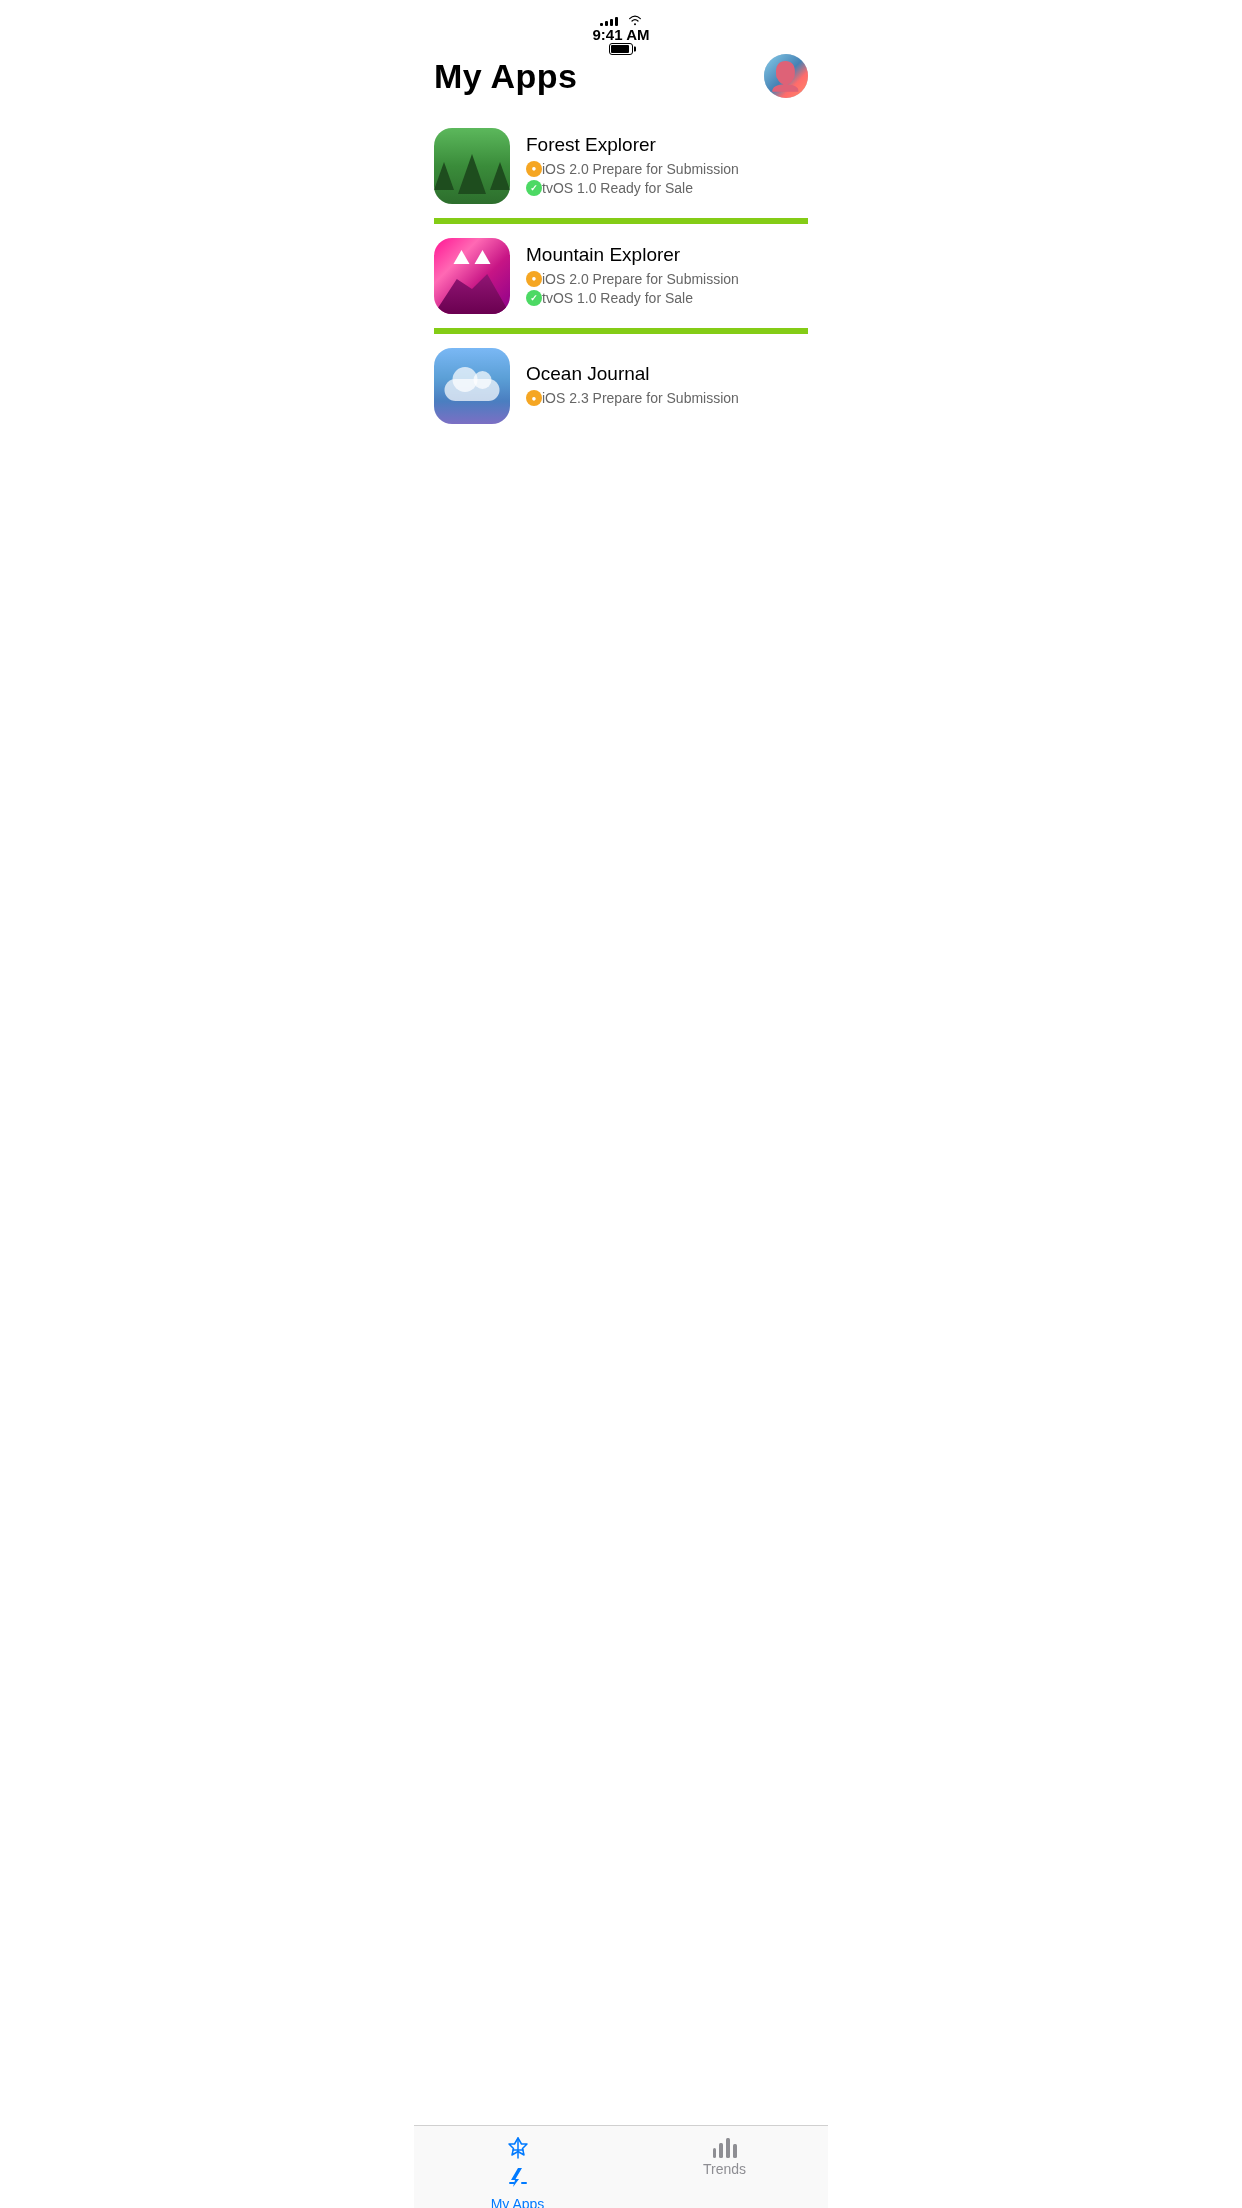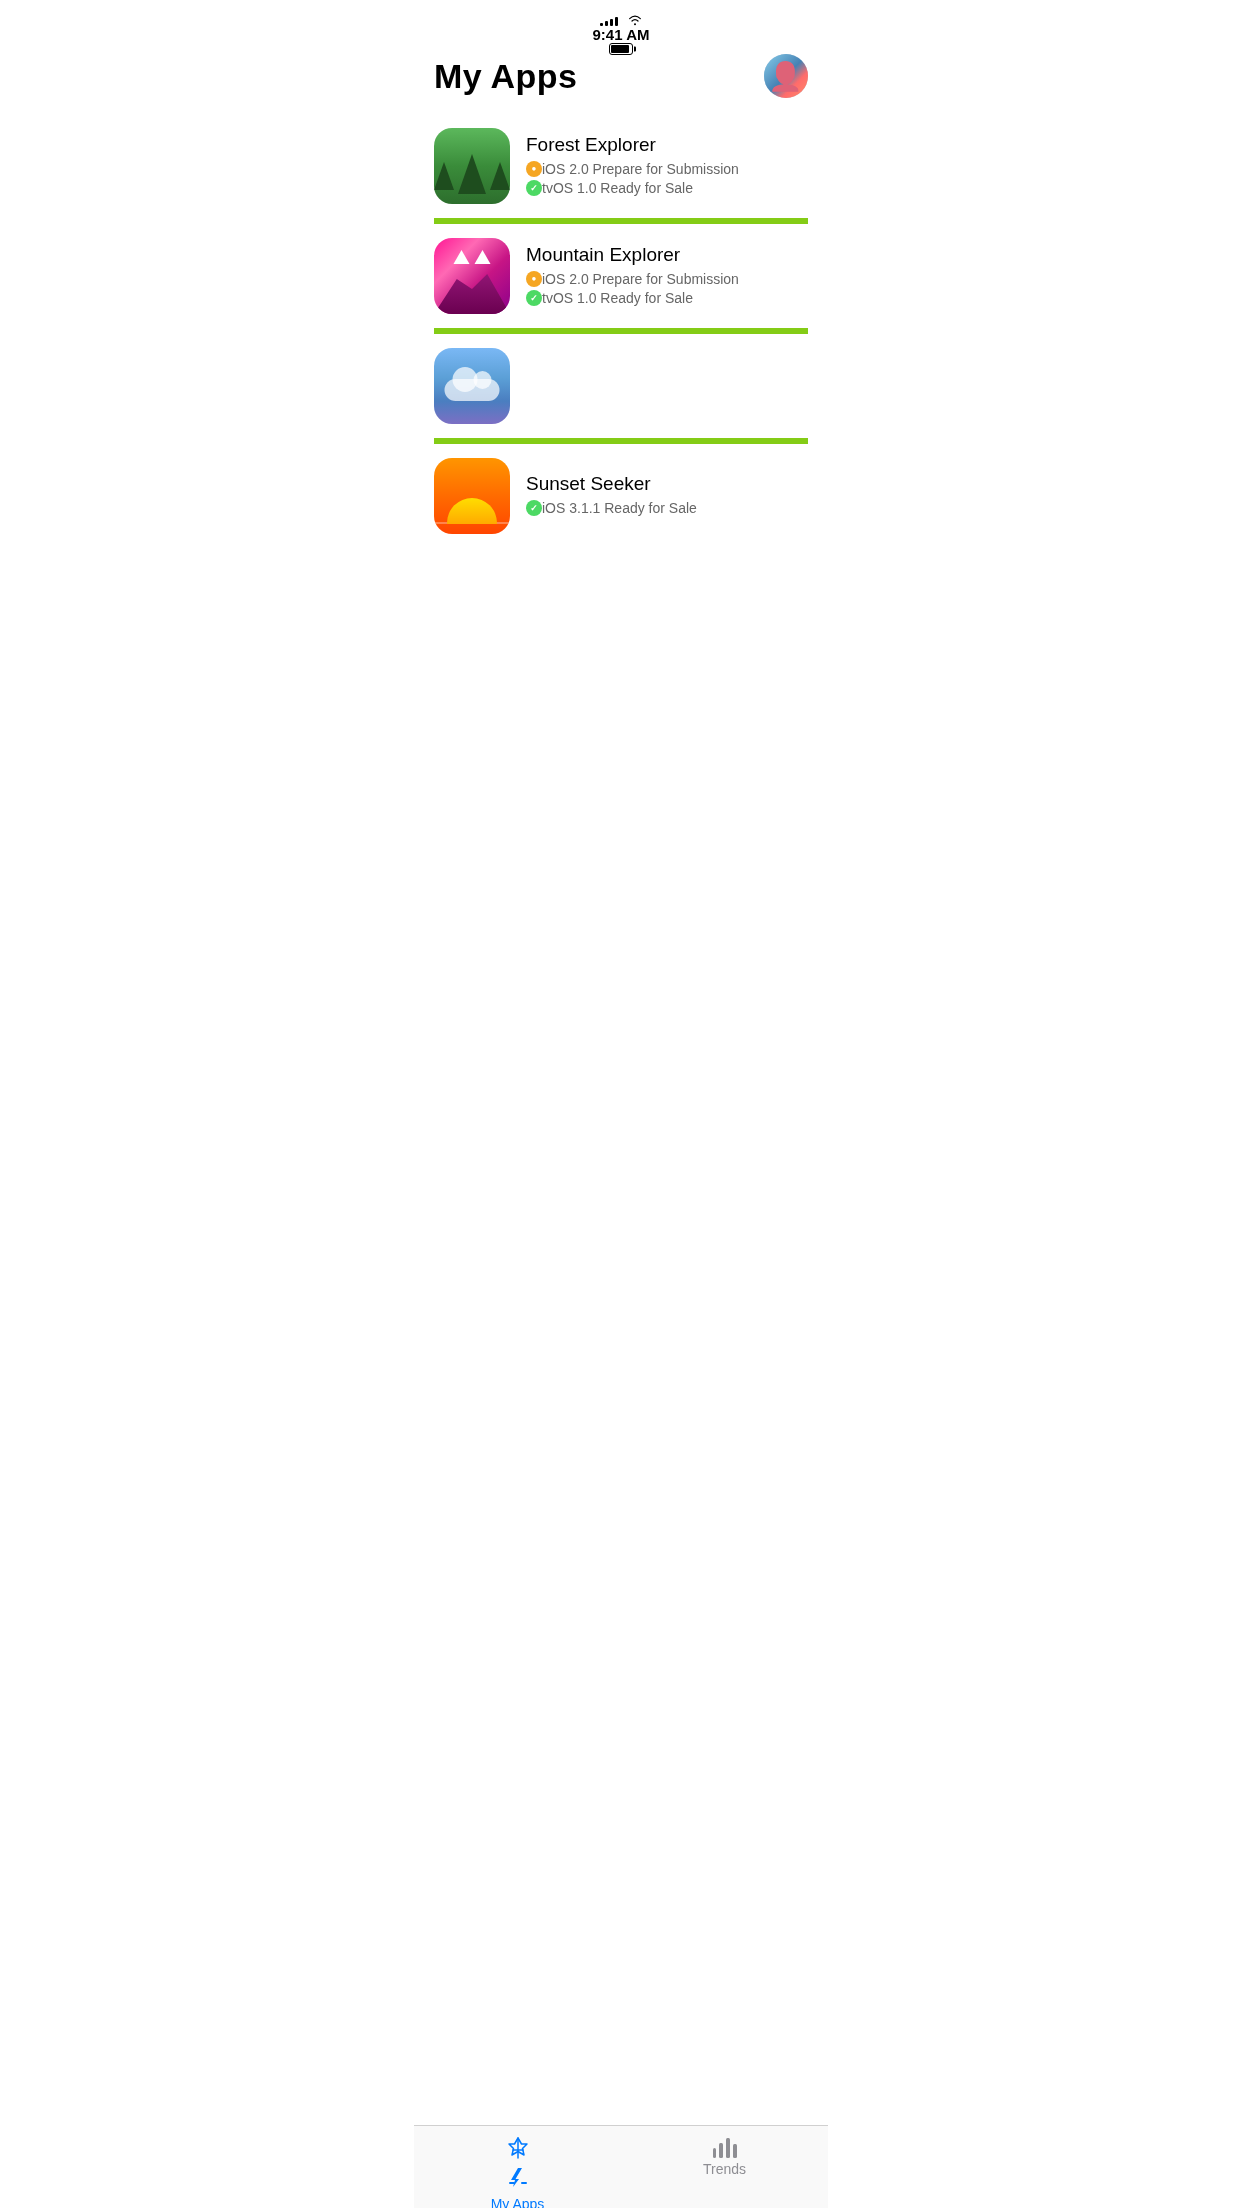--- a/index.html
+++ b/index.html
@@ -487,35 +487,29 @@
       </div>
     </div>
   </div>
 
   <div class="app-item">
     <div class="app-icon icon-ocean">
       <div class="cloud-shape">
         <div class="cloud-main"></div>
       </div>
     </div>
-  </div>
-
-  <div class="app-item">
-    <div class="app-icon icon-sunset">
-      <div class="horizon-line"></div>
-      <div class="sun-shape"></div>
-    </div>
     <div class="app-info">
-      <div class="app-name">Sunset Seeker</div>
+      <div class="app-name">Ocean Journal</div>
       <div class="app-status">
-        <div class="status-dot status-dot-green"></div>
-        <span class="status-text">iOS 3.1.1 Ready for Sale</span>
-      </div>
-    </div>
-  </div>
+        <div class="status-dot status-dot-yellow"></div>
+        <span class="status-text">iOS 2.3 Prepare for Submission</span>
+      </div>
+    </div>
+  </div>
+
 
 </div>
 
 <div style="height: 100px;"></div>
 
 <div class="tab-bar">
   <div class="tab-item tab-active">
     <svg class="appstore-icon" viewBox="0 0 26 26" fill="none" xmlns="http://www.w3.org/2000/svg">
       <path d="M13 2L16.5 8H22L17.5 12.5L19 19L13 15.5L7 19L8.5 12.5L4 8H9.5L13 2Z" fill="none" stroke="#007aff" stroke-width="1.5" stroke-linejoin="round"></path>
       <line x1="8" y1="14" x2="18" y2="14" stroke="#007aff" stroke-width="1.5" stroke-linecap="round"></line>

